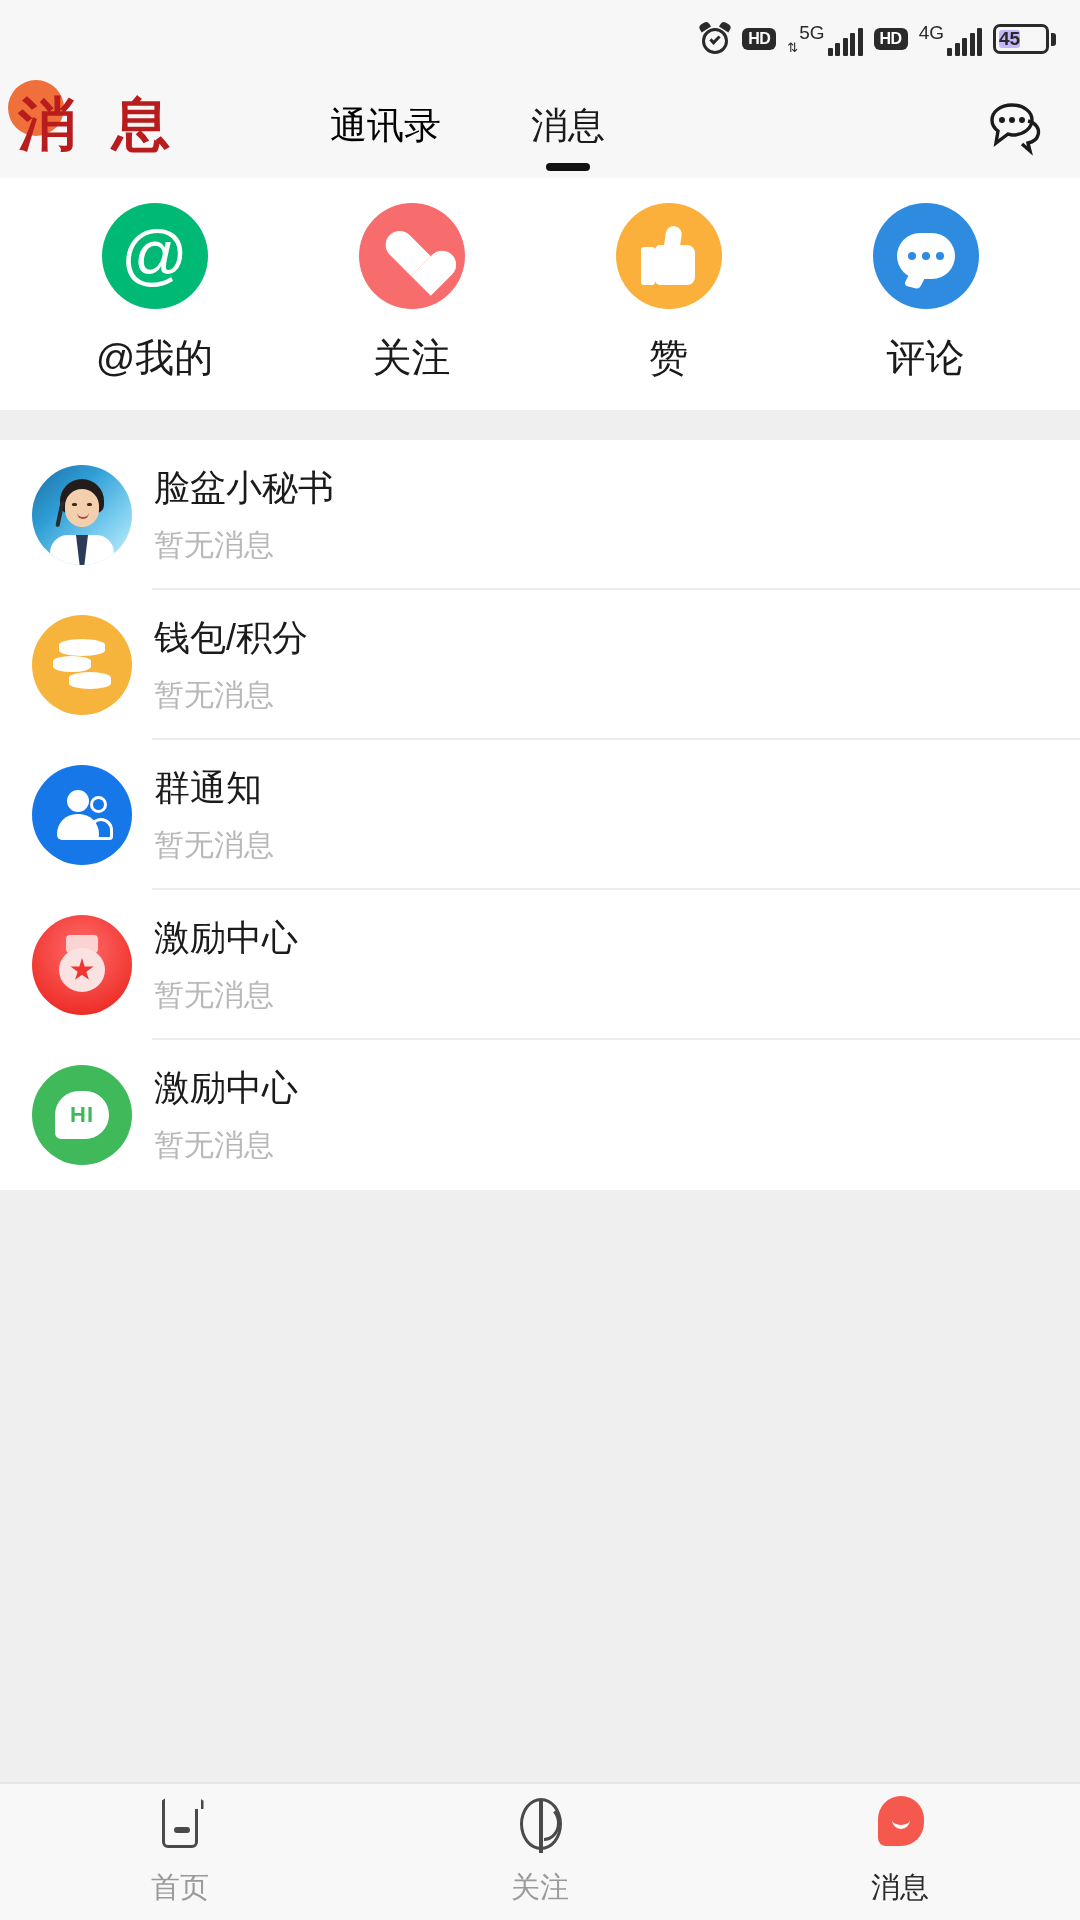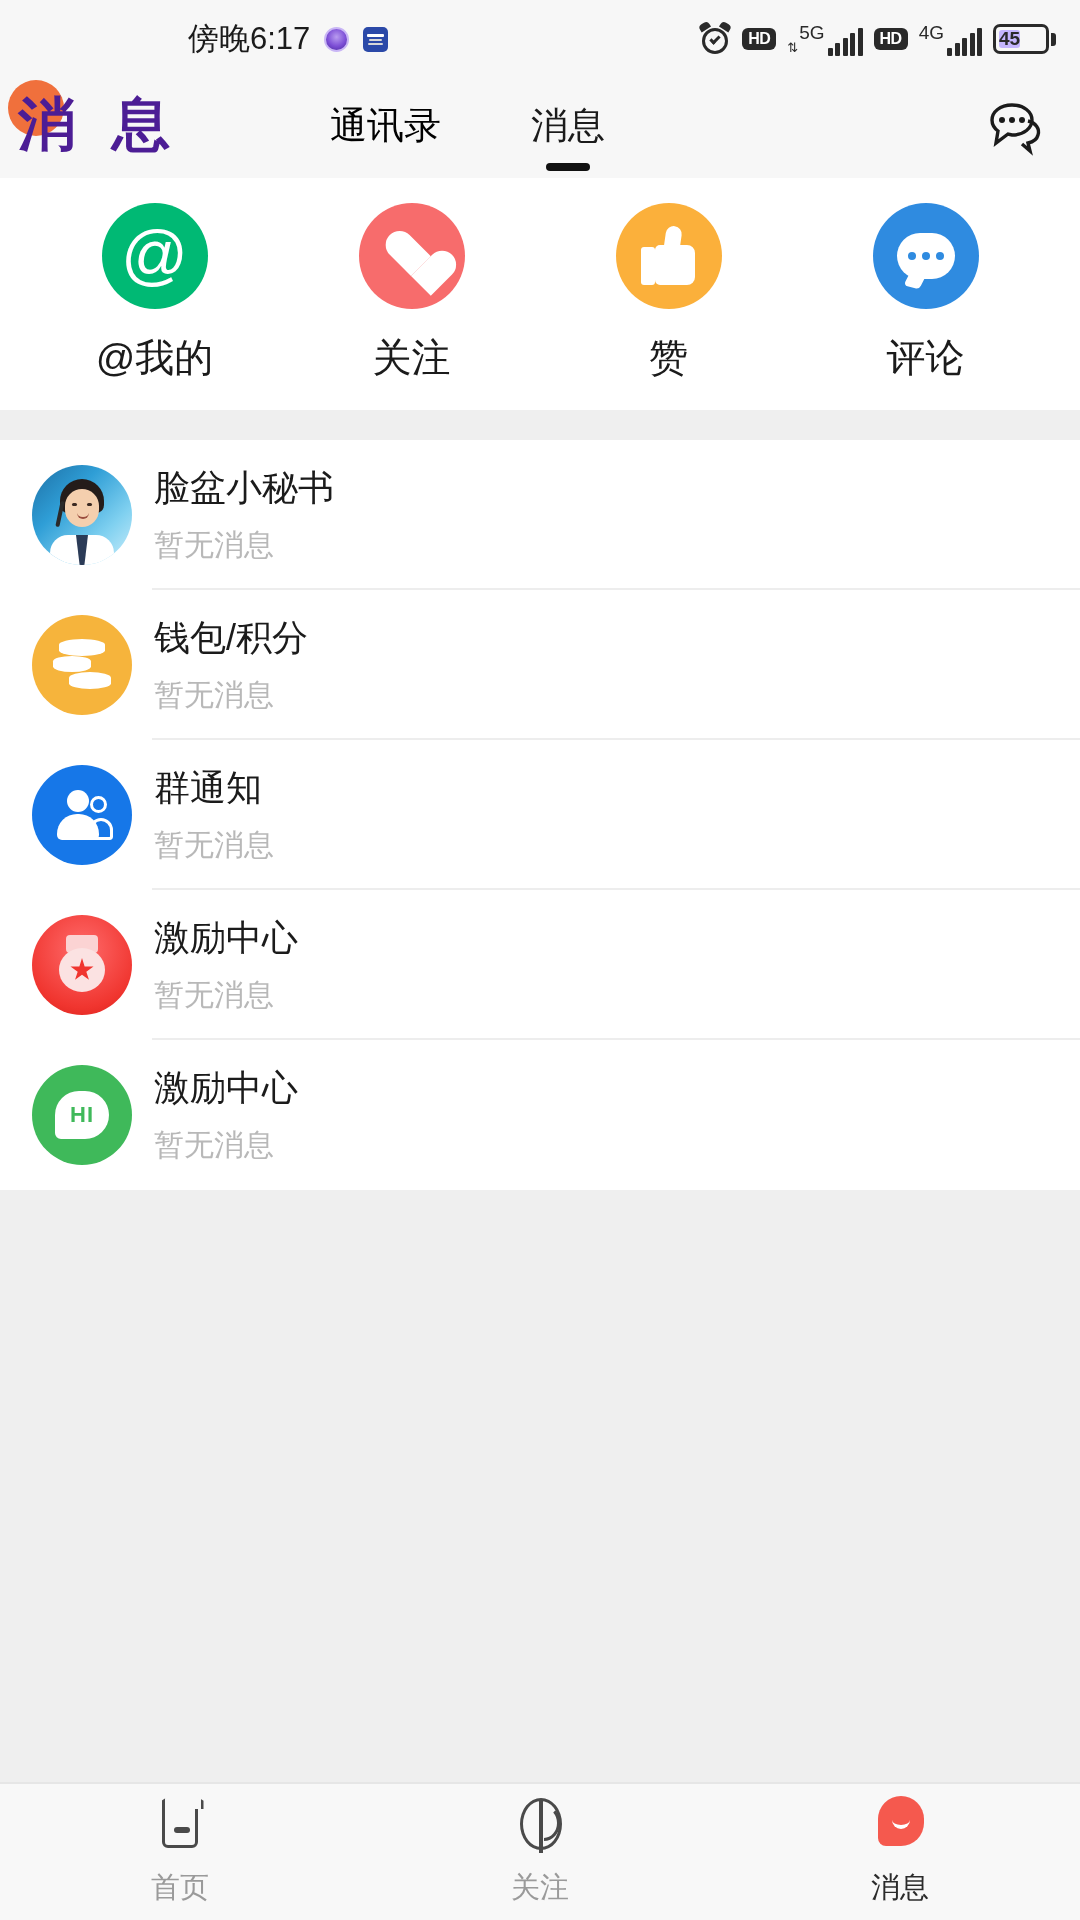--- a/index.html
+++ b/index.html
@@ -78,21 +78,21 @@
     color:#2a2a2a;font-size:19px;font-weight:bold;
   }
   .bat-tip{ width:5px;height:13px;background:#2a2a2a;border-radius:0 3px 3px 0;margin-left:2px; }
 
   
   .header{
     height:100px; background:#F7F7F7; position:relative;
   }
   .brand{
     position:absolute; left:18px; top:-4px;
-    font-size:58px; font-weight:bold; color:#4c1d95; letter-spacing:10px;
+    font-size:58px; font-weight:bold; color:#b91c1c; letter-spacing:10px;
     line-height:100px; z-index:2;
   }
   .brand-badge{
     position:absolute; left:8px; top:2px; width:56px;height:56px;
     border-radius:50%; background:#F0703C; z-index:1;
   }
   .tabs{
     position:absolute; left:330px; top:0; display:flex; gap:90px;
     height:100px; align-items:center;
   }
@@ -342,29 +342,20 @@
   .ic-me .head i:nth-child(2){left:15px;}
   .ic-me .torso{
     position:absolute;left:10px;top:30px;width:42px;height:24px;
     border:3.5px solid #4a4a4a;border-radius:10px;
   }
 </style>
 </head>
 <body>
 
 <div class="statusbar">
-  <div class="sb-left">
-    <span class="sb-time">傍晚6:17</span>
-    <span class="sb-app1"></span>
-    <span class="sb-app2">
-        <i></i>
-        <i></i>
-        <i></i>
-      </span>
-  </div>
   <div class="sb-right">
     <span class="ic-alarm">
       <span class="bellL"></span>
         <span class="bellR"></span>
       <span class="ring"></span>
         <span class="hand"></span>
     </span>
     <span class="ic-hd">HD</span>
     <span class="net">
       <span class="updown">⇅</span>

